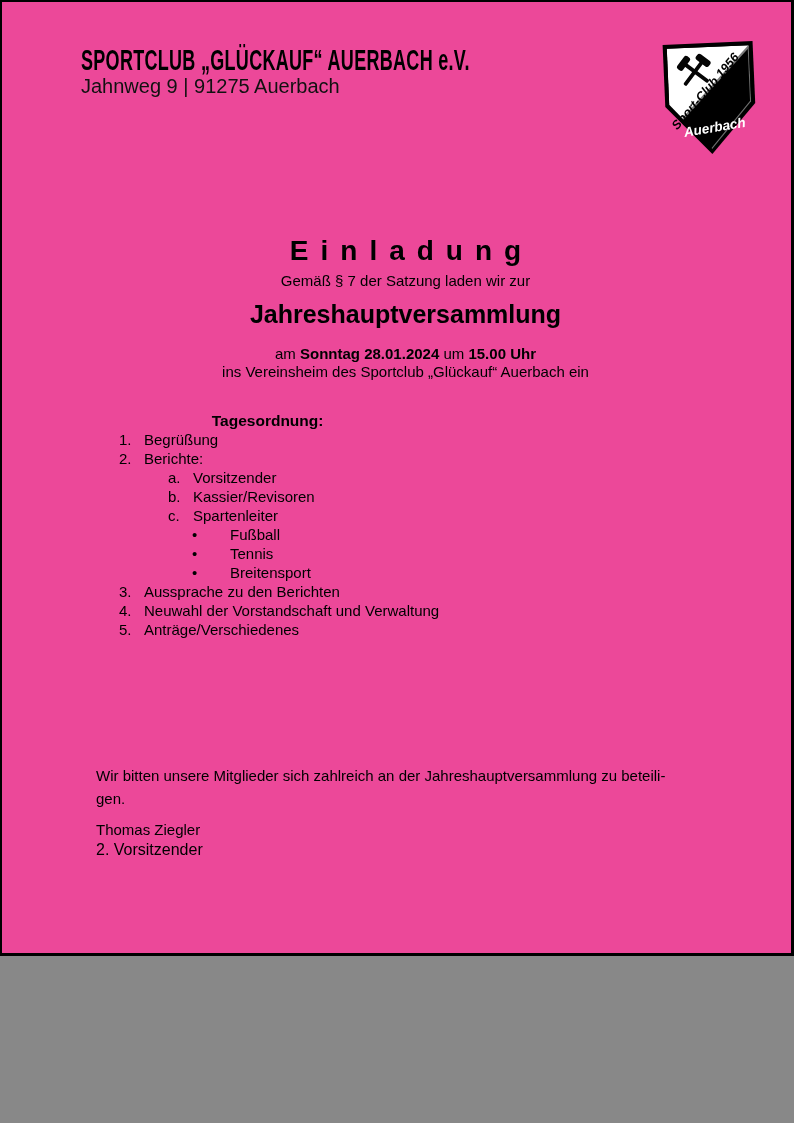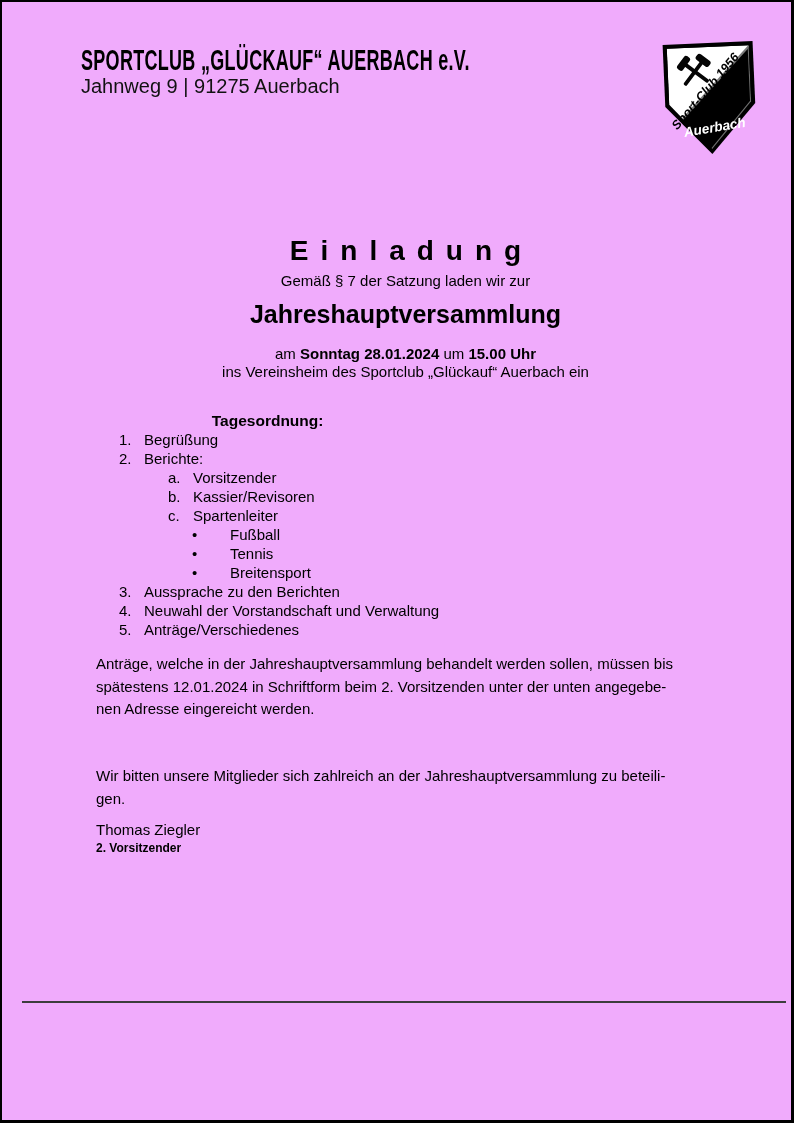--- a/index.html
+++ b/index.html
@@ -1,20 +1,20 @@
 <!DOCTYPE html>
 <html lang="de"><head>
 <meta charset="utf-8">
 <style>
   html,body{margin:0;padding:0;background:#888;}
   .page{
     position:relative;
-    width:794px;height:1123px;
+    width:794px;height:956px;
     box-sizing:border-box;
-    background:#f0abfc;
+    background:#ec4899;
     border-style:solid;border-color:#000;
     border-width:2px 3px 3px 2px;
     overflow:hidden;
     font-family:"Liberation Sans","DejaVu Sans",sans-serif;
     color:#000;
   }
   
   .club-name{
     position:absolute;left:79px;top:42px;
     font-size:29px;font-weight:bold;white-space:nowrap;
@@ -44,21 +44,21 @@
   .ag-row{display:flex;line-height:19px;}
   .ag-marker{flex:0 0 auto;}
   .lv1{padding-left:23px;}  .lv1 .ag-marker{width:25px;}
   .lv2{padding-left:72px;}  .lv2 .ag-marker{width:25px;}
   .lv3{padding-left:96px;}  .lv3 .ag-marker{width:38px;}
   
   .para{position:absolute;left:94px;font-size:15px;line-height:22.5px;white-space:pre;}
   .para-antraege{top:651px;}
   .para-teilnahme{top:763px;}
   .sig-name{position:absolute;left:94px;top:819px;font-size:15px;}
-  .sig-role{position:absolute;left:94px;top:839px;font-size:12px;font-weight:bold;}
+  .sig-role{position:absolute;left:94px;top:839px;font-size:16px;}
   
   .footer-rule{position:absolute;left:20px;top:999px;width:764px;height:2px;background:#3d3d3d;}
   .footer-block{position:absolute;left:38px;top:1008px;font-size:11px;line-height:13.2px;color:#151515;}
   .footer-line{white-space:nowrap;}
 </style>
 </head>
 <body>
 
 <div class="page">
 
@@ -145,23 +145,20 @@
     <div class="ag-row lv1">
         <span class="ag-marker">4.</span>
         <span class="ag-text">Neuwahl der Vorstandschaft und Verwaltung</span>
       </div>
     <div class="ag-row lv1">
         <span class="ag-marker">5.</span>
         <span class="ag-text">Anträge/Verschiedenes</span>
       </div>
   </div>
 
-  <div class="para para-antraege">Anträge, welche in der Jahreshauptversammlung behandelt werden sollen, müssen bis
-spätestens 12.01.2024 in Schriftform beim 2. Vorsitzenden unter der unten angegebe-
-nen Adresse eingereicht werden.</div>
   <div class="para para-teilnahme">Wir bitten unsere Mitglieder sich zahlreich an der Jahreshauptversammlung zu beteili-
 gen.</div>
 
   <div class="sig-name">Thomas Ziegler</div>
   <div class="sig-role">2. Vorsitzender</div>
 
   <div class="footer-rule"></div>
 
 </div>
 

